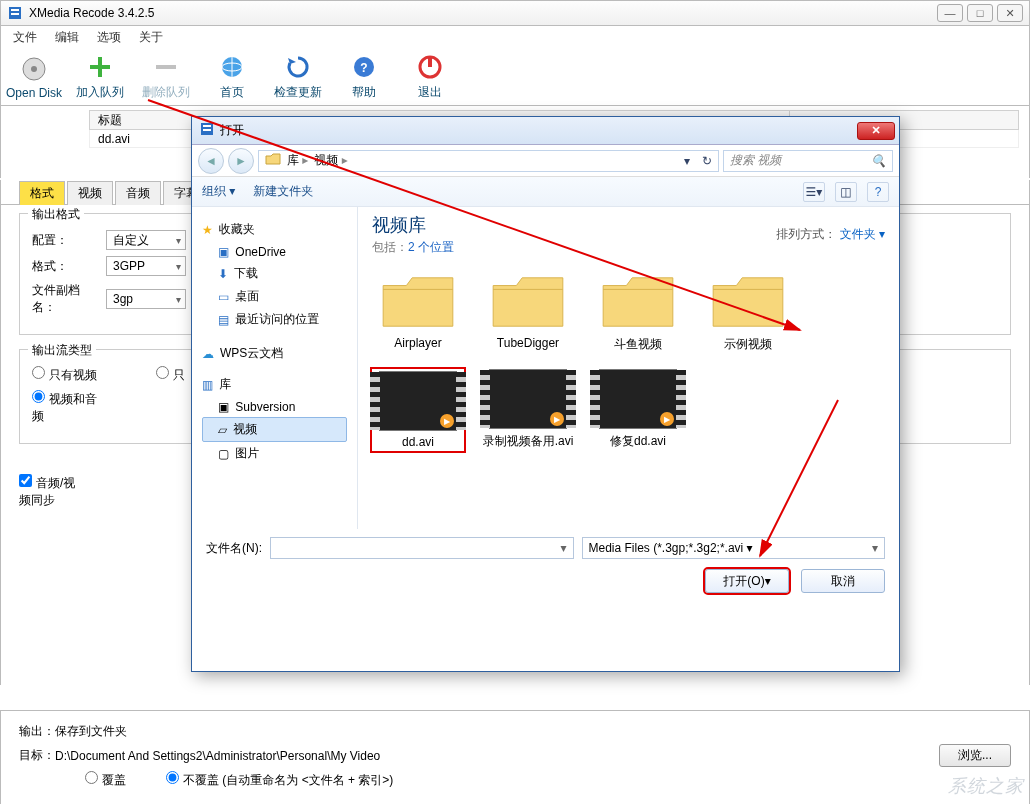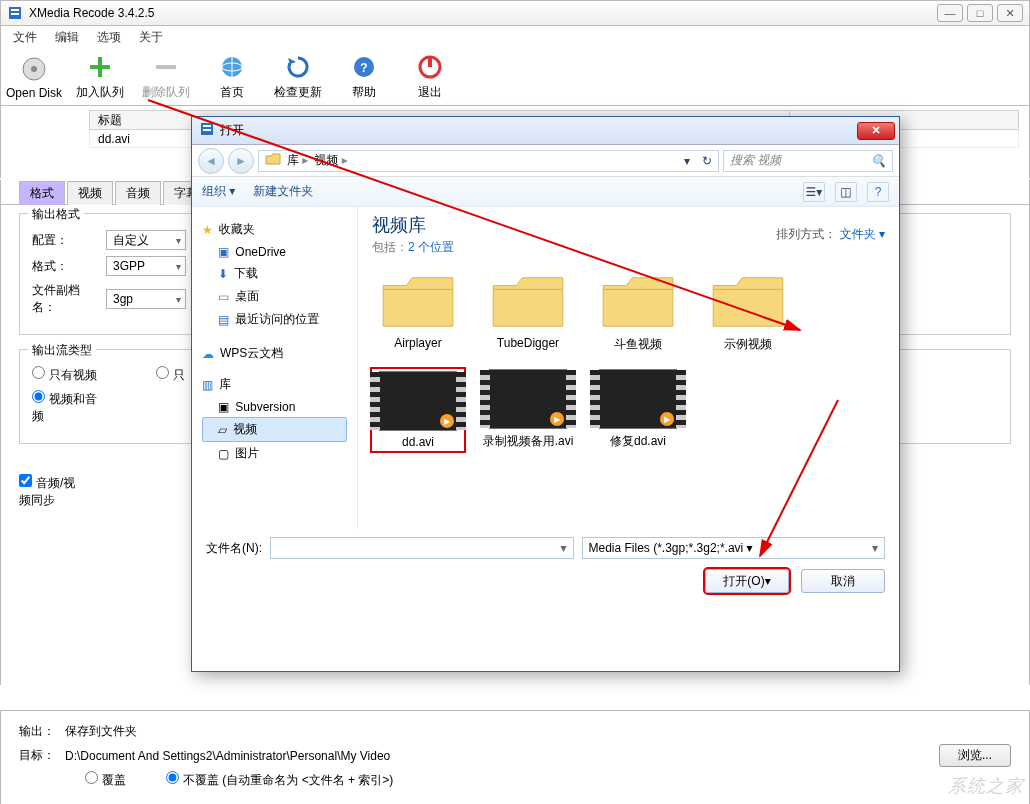--- a/index.html
+++ b/index.html
@@ -9,44 +9,44 @@
 .titlebar { height: 26px; border: 1px solid #bbb; display: flex; align-items: center; padding: 0 6px; background: linear-gradient(#fdfdfd,#f0f0f0); }
 .titlebar .app-icon { width: 16px; height: 16px; margin-right: 6px; display:inline-flex; align-items:center; justify-content:center; }
 .titlebar .spacer { flex: 1; }
 .win-btn { width: 26px; height: 18px; border: 1px solid #aaa; border-radius: 3px; margin-left: 4px; display:flex; align-items:center; justify-content:center; background:#f5f5f5; font-size:11px; color:#555; }
 .menubar { height: 22px; border-left:1px solid #bbb; border-right:1px solid #bbb; display:flex; align-items:center; padding:0 4px; gap:2px; }
 .menubar span { padding: 2px 8px; color:#333; text-decoration: underline; text-decoration-color: transparent; }
 
 .toolbar { height: 58px; border:1px solid #bbb; border-top:none; display:flex; align-items:center; padding: 2px 0; }
 .tbtn { width: 66px; height: 54px; display:flex; flex-direction:column; align-items:center; justify-content:center; gap:2px; }
 .tbtn .ico { width: 30px; height: 30px; display:flex; align-items:center; justify-content:center; }
-.tbtn .lbl { font-size:12px; color:#000000; white-space:nowrap; }
+.tbtn .lbl { font-size:12px; color:#0c4a6e; white-space:nowrap; }
 .highlight-box { outline: 2px solid #e00000; outline-offset: -2px; }
 
 .grid-area { border-left:1px solid #bbb; border-right:1px solid #bbb; height: 72px; padding: 4px 10px; }
 .grid-header { display:flex; border:1px solid #d0d0d0; background:#f6f6f6; height:20px; align-items:center; margin-left:78px;}
 .grid-header div { padding:0 8px; border-right:1px solid #d0d0d0; height:100%; display:flex; align-items:center;}
 .grid-row { display:flex; height:18px; align-items:center; margin-left:78px; border:1px solid #eee; border-top:none;}
 .grid-row div { padding:0 8px; }
 
 .tabs { display:flex; border-bottom:1px solid #bbb; padding-left:18px; margin-top:2px; border-left:1px solid #bbb; border-right:1px solid #bbb;}
 .tab { padding:3px 10px; border:1px solid #bbb; border-bottom:none; background:#f0f0f0; margin-right:2px; position:relative; top:1px;}
-.tab.active { background:#c4b5fd; }
+.tab.active { background:#fde047; }
 
 .form-area { border-left:1px solid #bbb; border-right:1px solid #bbb; padding: 8px 18px; height: 480px;}
 .group { border:1px solid #ccc; padding:10px 12px 12px; margin-bottom:14px; position:relative; }
 .group .legend { position:absolute; top:-8px; left:8px; background:#fff; padding:0 4px; }
 .frow { display:flex; align-items:center; margin:6px 0; gap:8px;}
 .frow label { width:66px; }
 .frow .sel { border:1px solid #b2b2b2; background:#fff; height:20px; padding:0 20px 0 6px; min-width:80px; display:flex; align-items:center; position:relative;}
 .frow .sel::after { content:"▾"; position:absolute; right:4px; color:#666; font-size:10px;}
 input[type=radio], input[type=checkbox] { margin-right:4px; }
 
 .bottom { border:1px solid #bbb; border-bottom:none; padding:8px 18px; position:absolute; bottom:0; left:0; right:0; height:94px;}
-.brow { display:flex; align-items:center; margin:4px 0; gap:10px;}
+.brow { display:flex; align-items:center; margin:4px 0; }
 .btn { border:1px solid #999; background:linear-gradient(#fafafa,#e6e6e6); padding:2px 18px; border-radius:3px; }
 
 
 .dialog { position:absolute; left:191px; top:116px; width:709px; height:556px; background:#fff; border:1px solid #2e5f9e; box-shadow: 4px 4px 16px rgba(0,0,0,0.35); }
 .dlg-title { height:28px; background:linear-gradient(#e8f0fb,#d6e4f5); display:flex; align-items:center; padding:0 4px 0 8px; border-bottom:1px solid #aac;}
 .dlg-title .spacer { flex:1;}
 .dlg-close { width:38px; height:18px; background:linear-gradient(#e77,#c22); border:1px solid #a11; border-radius:3px; color:#fff; display:flex; align-items:center; justify-content:center; font-weight:bold; font-size:11px;}
 .dlg-nav { height:32px; display:flex; align-items:center; padding:0 6px; gap:4px; border-bottom:1px solid #ddd;}
 .navcircle { width:26px; height:26px; border:1px solid #bcd; border-radius:50%; background:linear-gradient(#f7fbff,#dce9f7); display:flex; align-items:center; justify-content:center; color:#7aa; }
 .addr { flex:1; border:1px solid #c2d4ea; height:22px; display:flex; align-items:center; padding:0 6px; gap:6px; background:#fff;}

